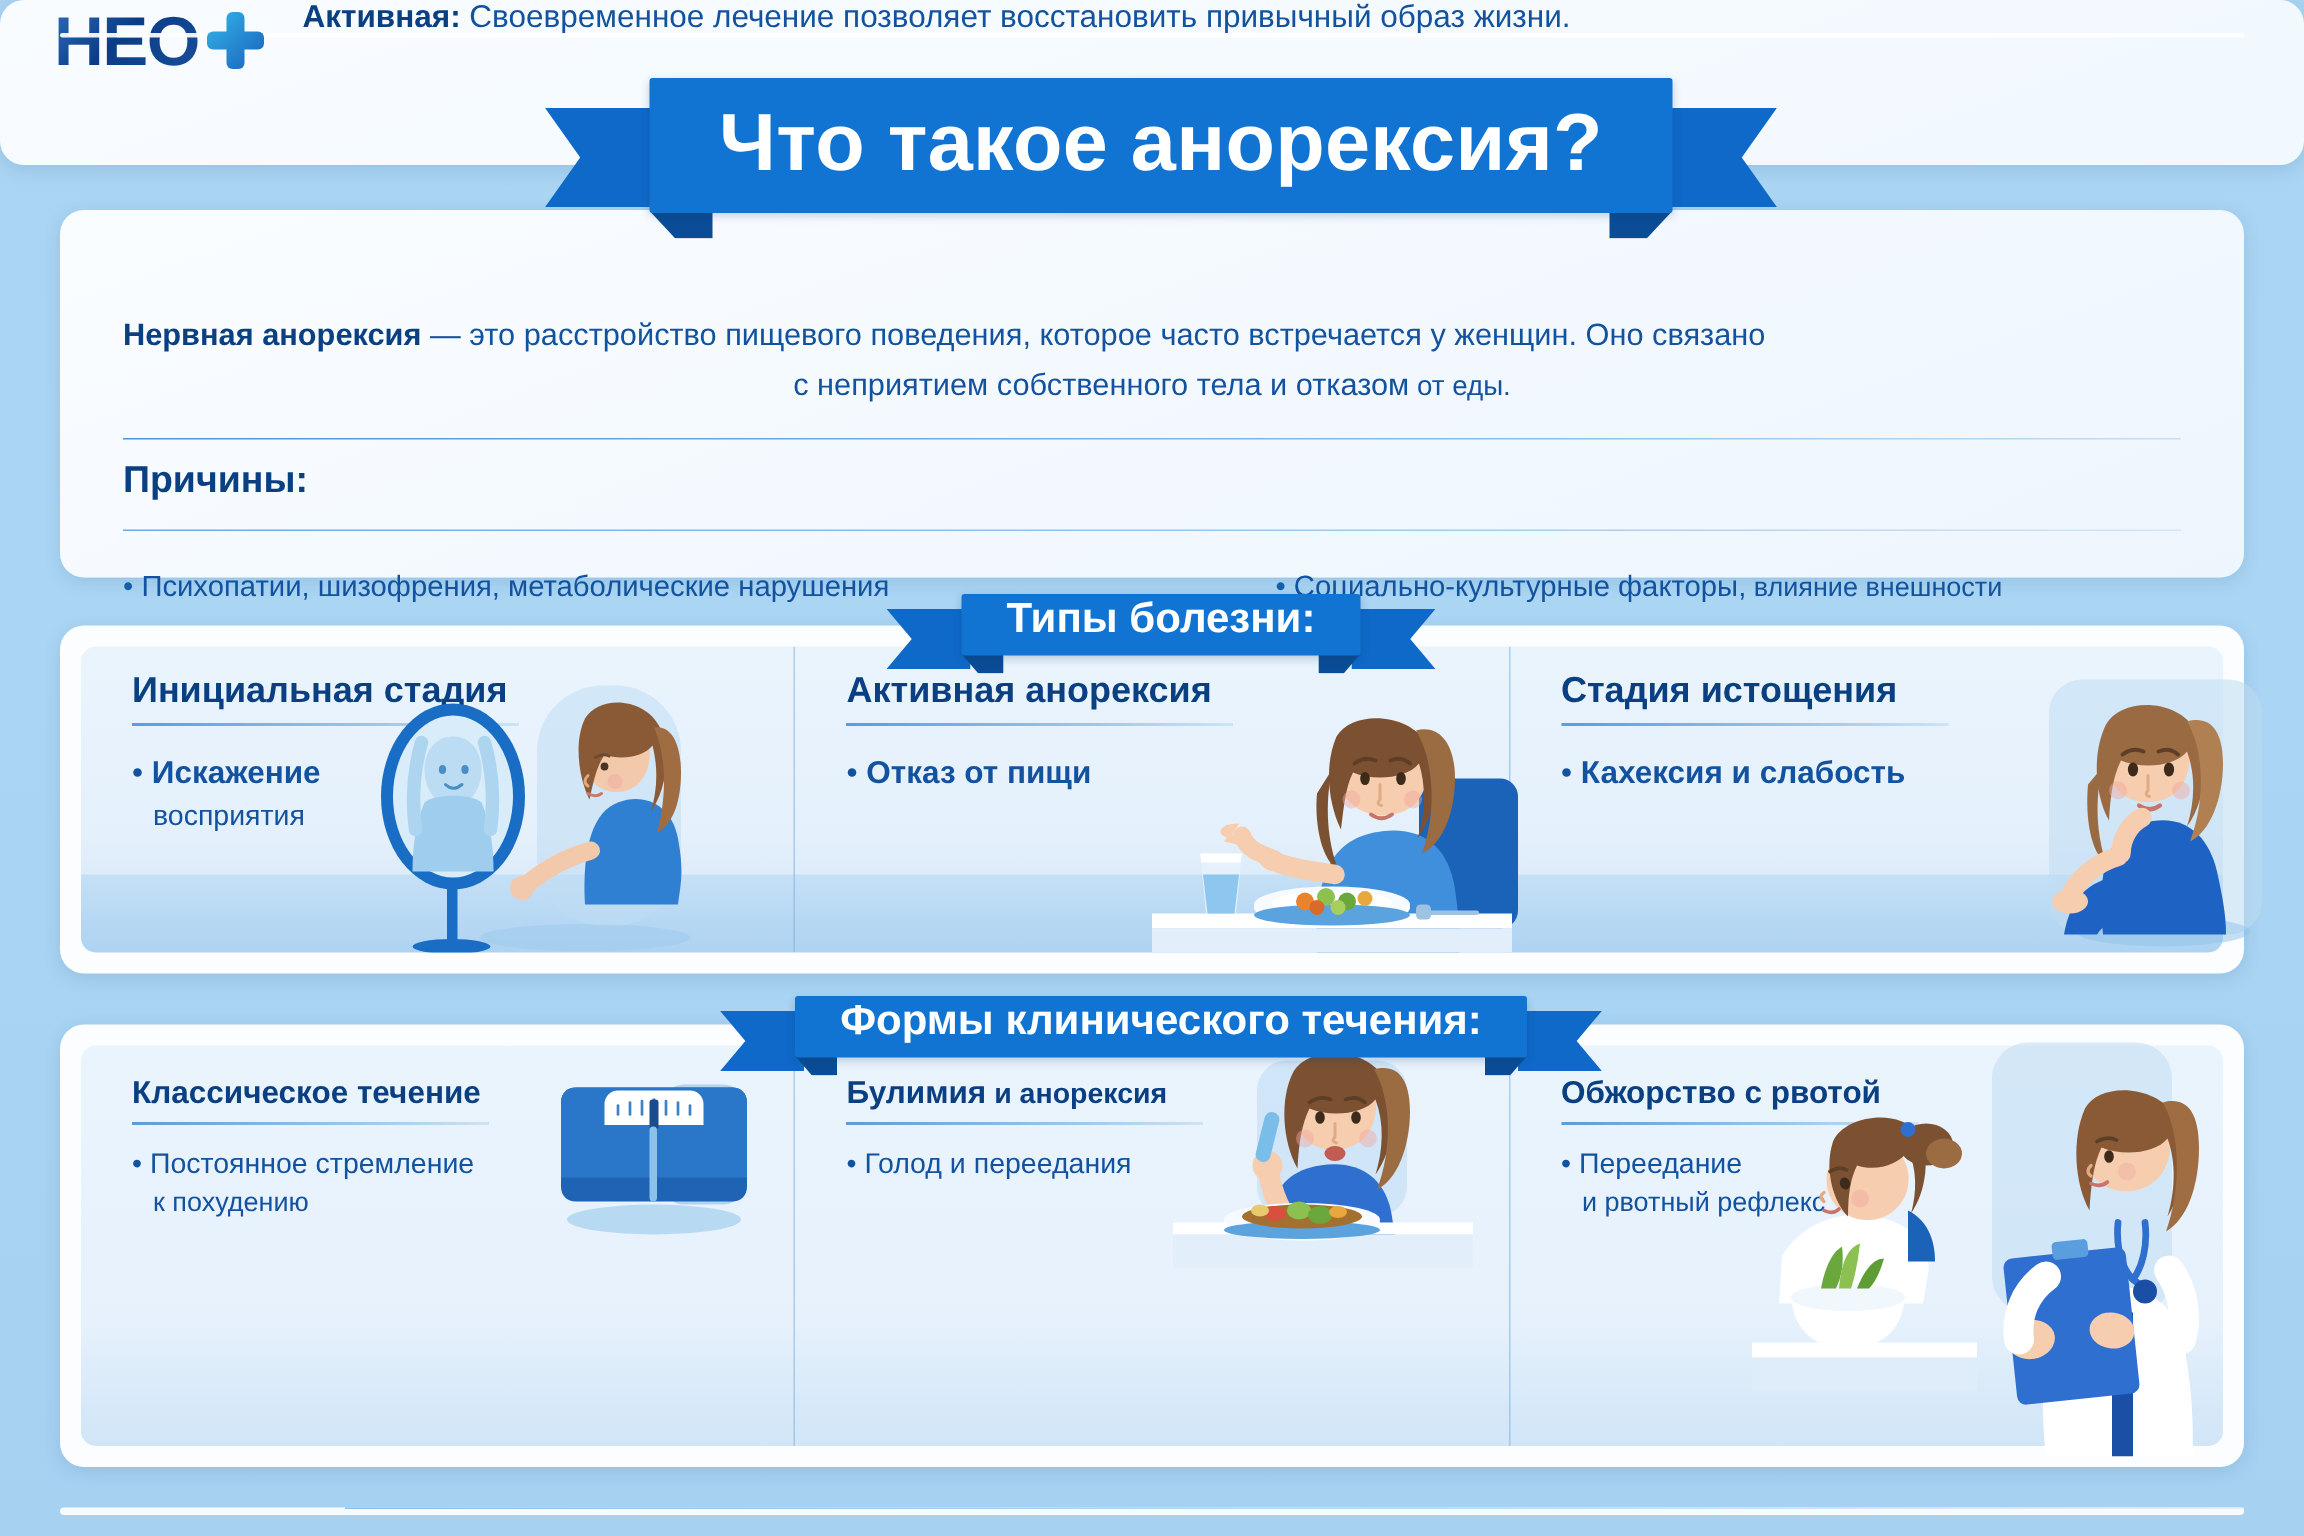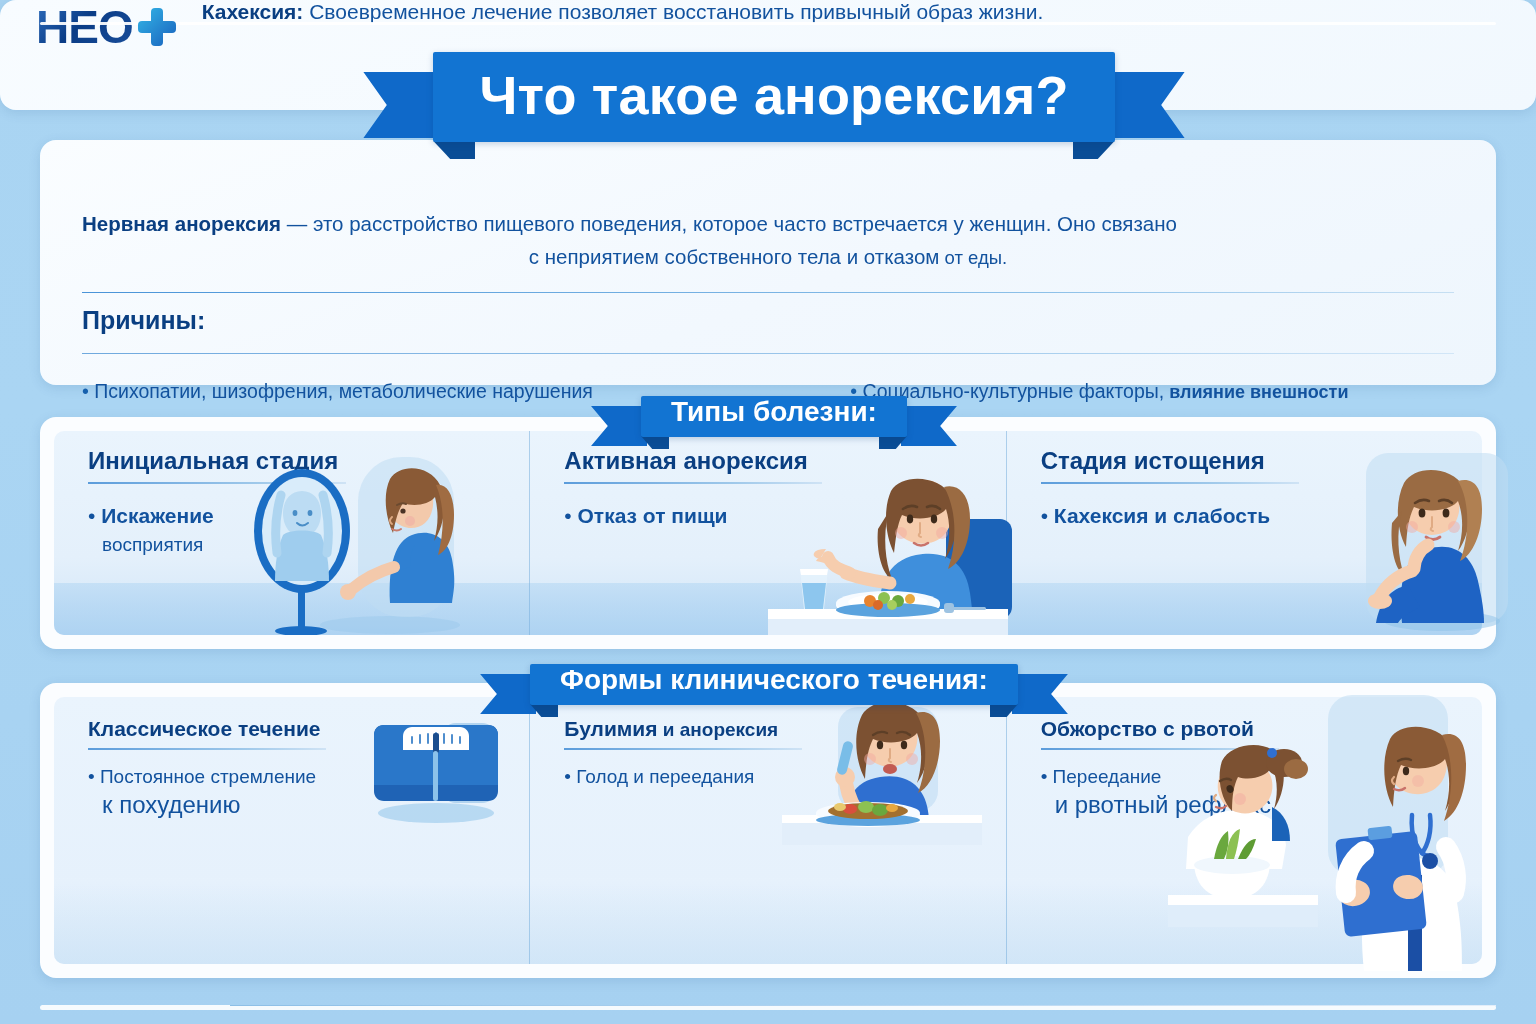--- a/index.html
+++ b/index.html
@@ -161,21 +161,21 @@
   .causes-row {
     display: flex;
     margin-top: 26px;
   }
   .cause {
     color: #12529e;
     font-size: 19.5px;
   }
   .cause.first { flex: 0 0 56%; }
   .cause .dot { color: #1560ad; }
-  .cause .lightweight { font-size: 18px; font-weight: bold; }
+  .cause .lightweight { font-size: 18px; }
 
   
   .group-card {
     position: absolute;
     background: #fbfdff;
     border-radius: 16px;
     box-shadow: 0 3px 12px rgba(35,85,140,.14);
   }
   #types-card { left: 40px; top: 417px; right: 40px; height: 232px; padding: 14px; }
   #forms-card { left: 40px; top: 683px; right: 40px; height: 295px; padding: 14px; }
@@ -226,21 +226,21 @@
     line-height: 1.35;
   }
   .col-bullet .b1 { font-weight: 700; margin-top: 17px; }
   .col-bullet .b2 { font-size: 19px; }
 
   
   #forms-card .col { padding-top: 20px; }
   #forms-card .col-title { font-size: 21px; }
   #forms-card .col-underline { width: 238px; }
   #forms-card .col-bullet { font-size: 19px; margin-top: 14px; }
-  #forms-card .col-bullet .b2 { font-size: 24px; }
+  #forms-card .col-bullet .b2 { font-size: 18px; }
 
   
   #footer-card {
     left: 40px; top: 868px; right: 40px; height: 110px;
     background: linear-gradient(160deg, #f8fcff 0%, #f1f8fe 100%);
     border-radius: 16px;
     box-shadow: 0 3px 12px rgba(35,85,140,.14);
     display: flex;
     align-items: flex-start;
     padding: 0 36px;
@@ -659,18 +659,18 @@
       </svg>
     </div>
   </div>
 
   <div id="footer-card">
     <div class="logo">
       <span class="word">НЕО</span>
       <span class="plus"></span>
     </div>
     <div class="footer-text">
-      <span class="k">Кахексия:</span><span> Своевременное лечение позволяет восстановить привычный образ жизни.</span>
+      <span class="k">Активная:</span><span> Своевременное лечение позволяет восстановить привычный образ жизни.</span>
     </div>
     <div class="footer-rule"></div>
   </div>
 
 </div>
 
 </body></html>

